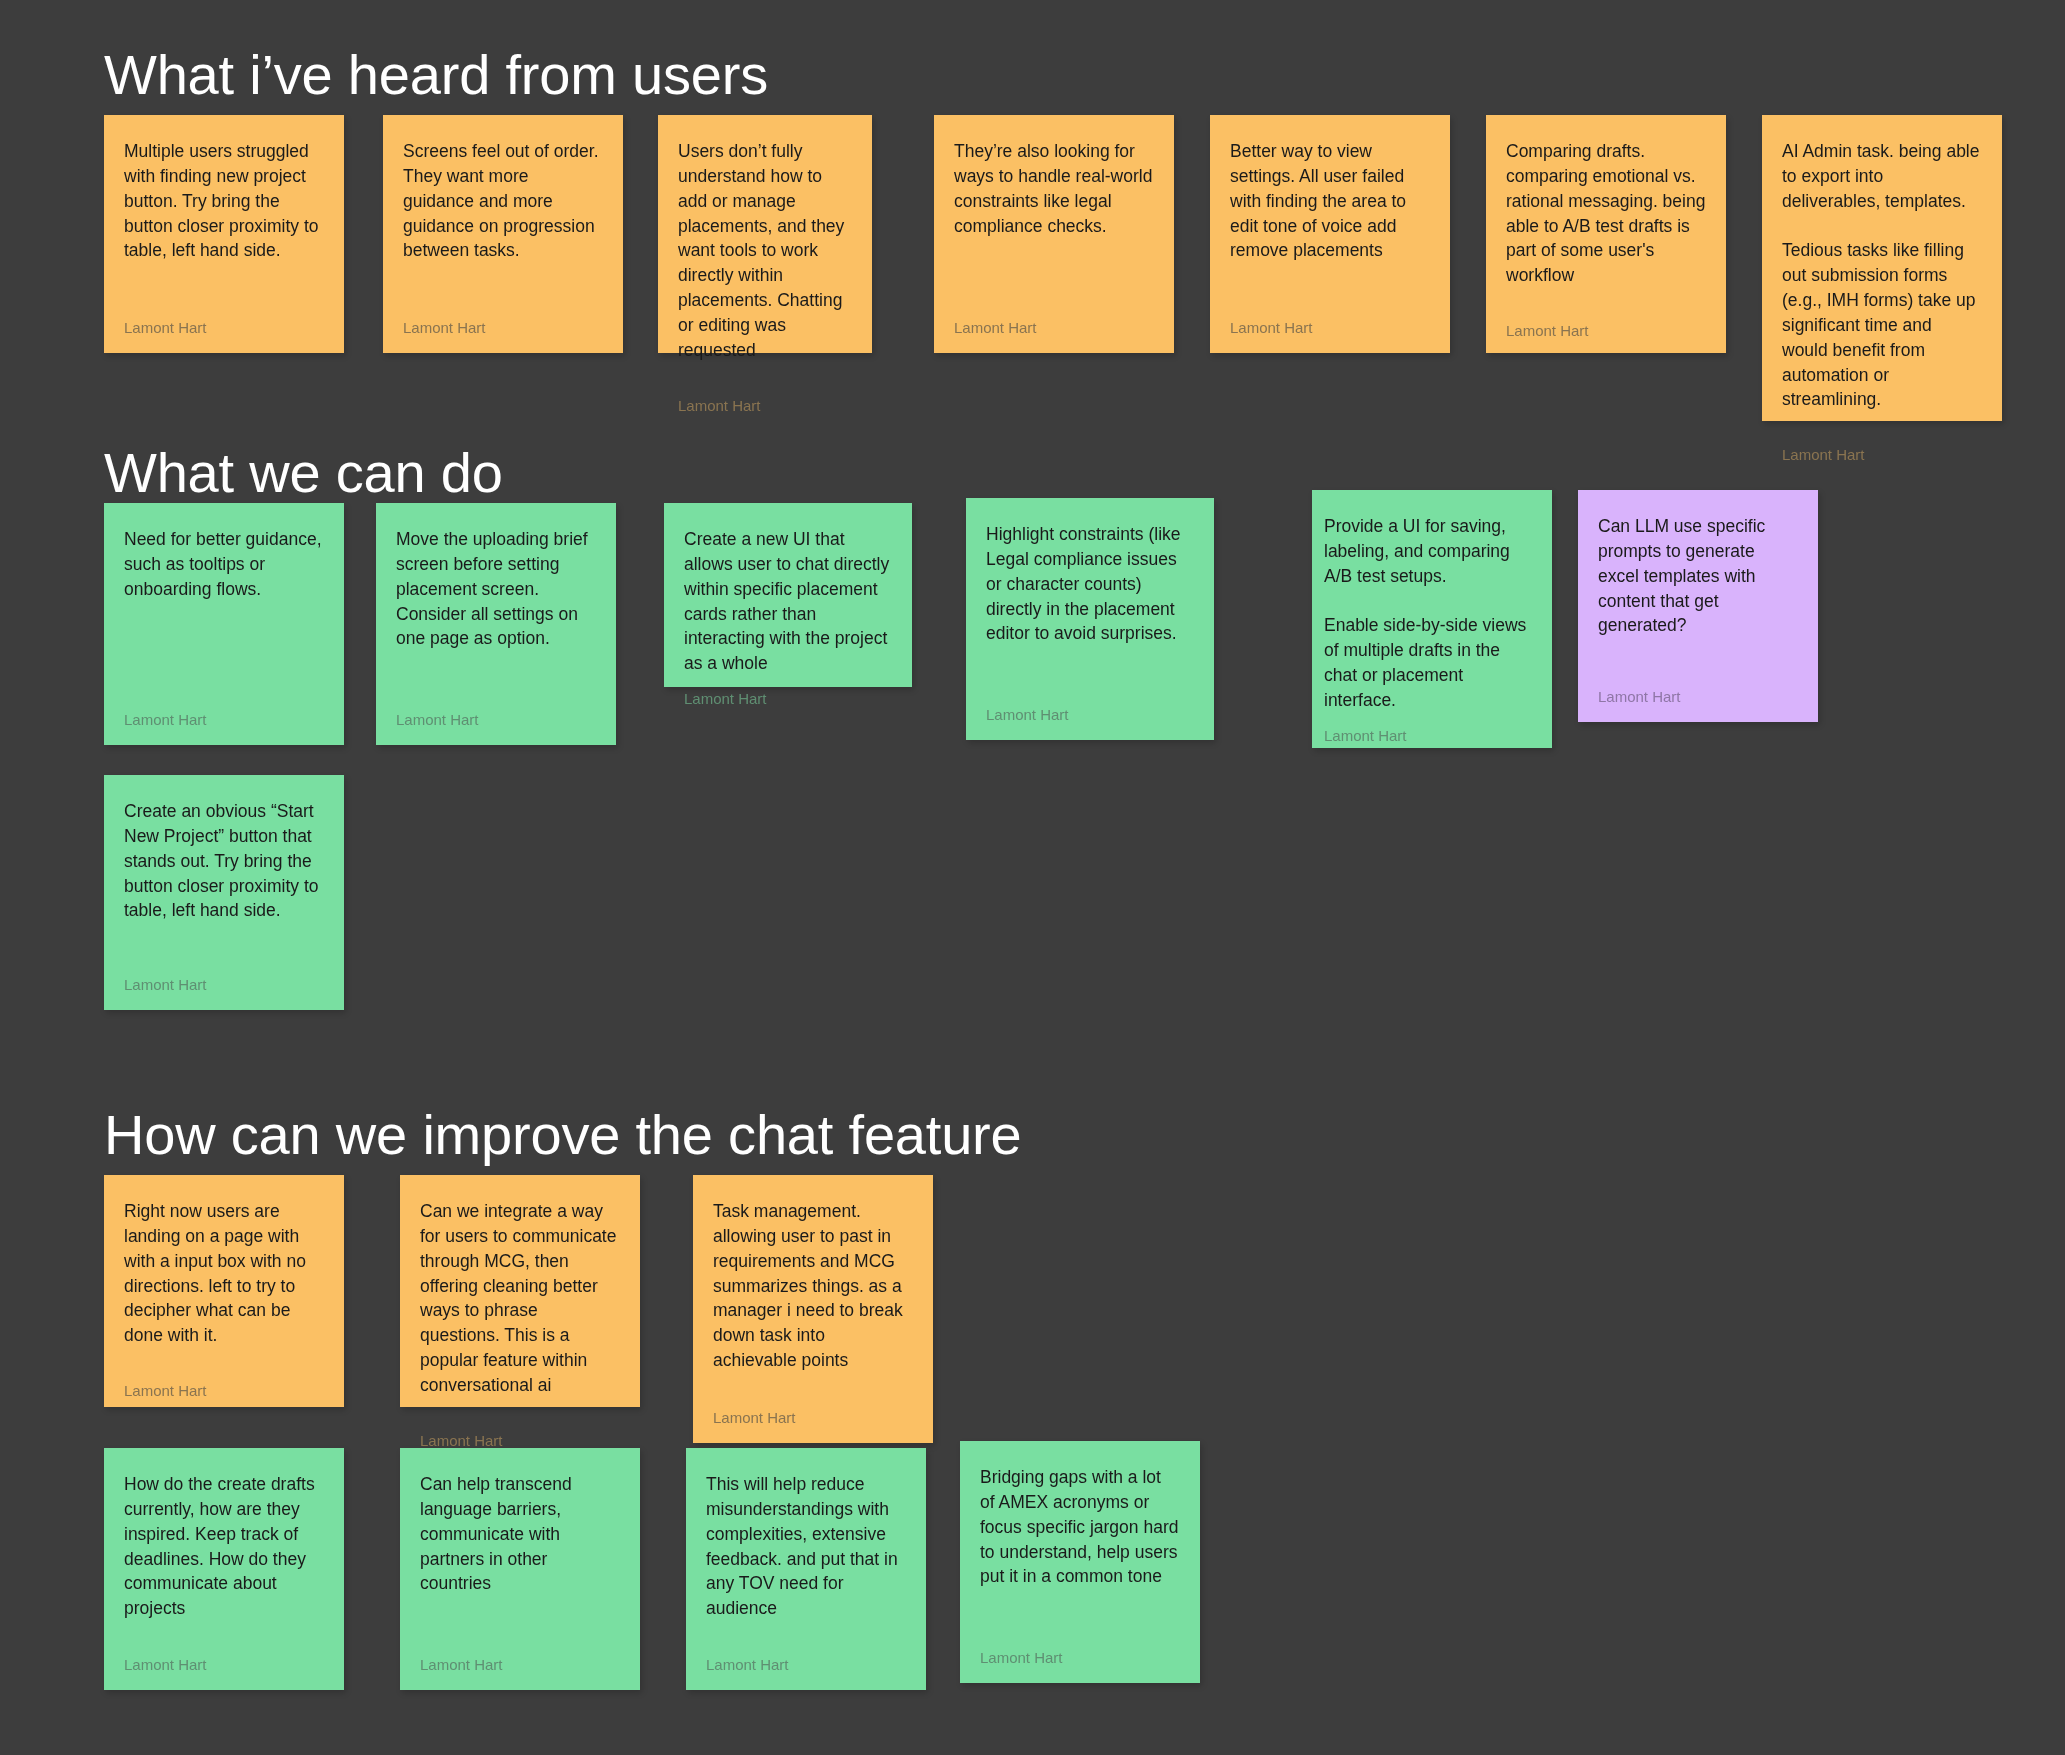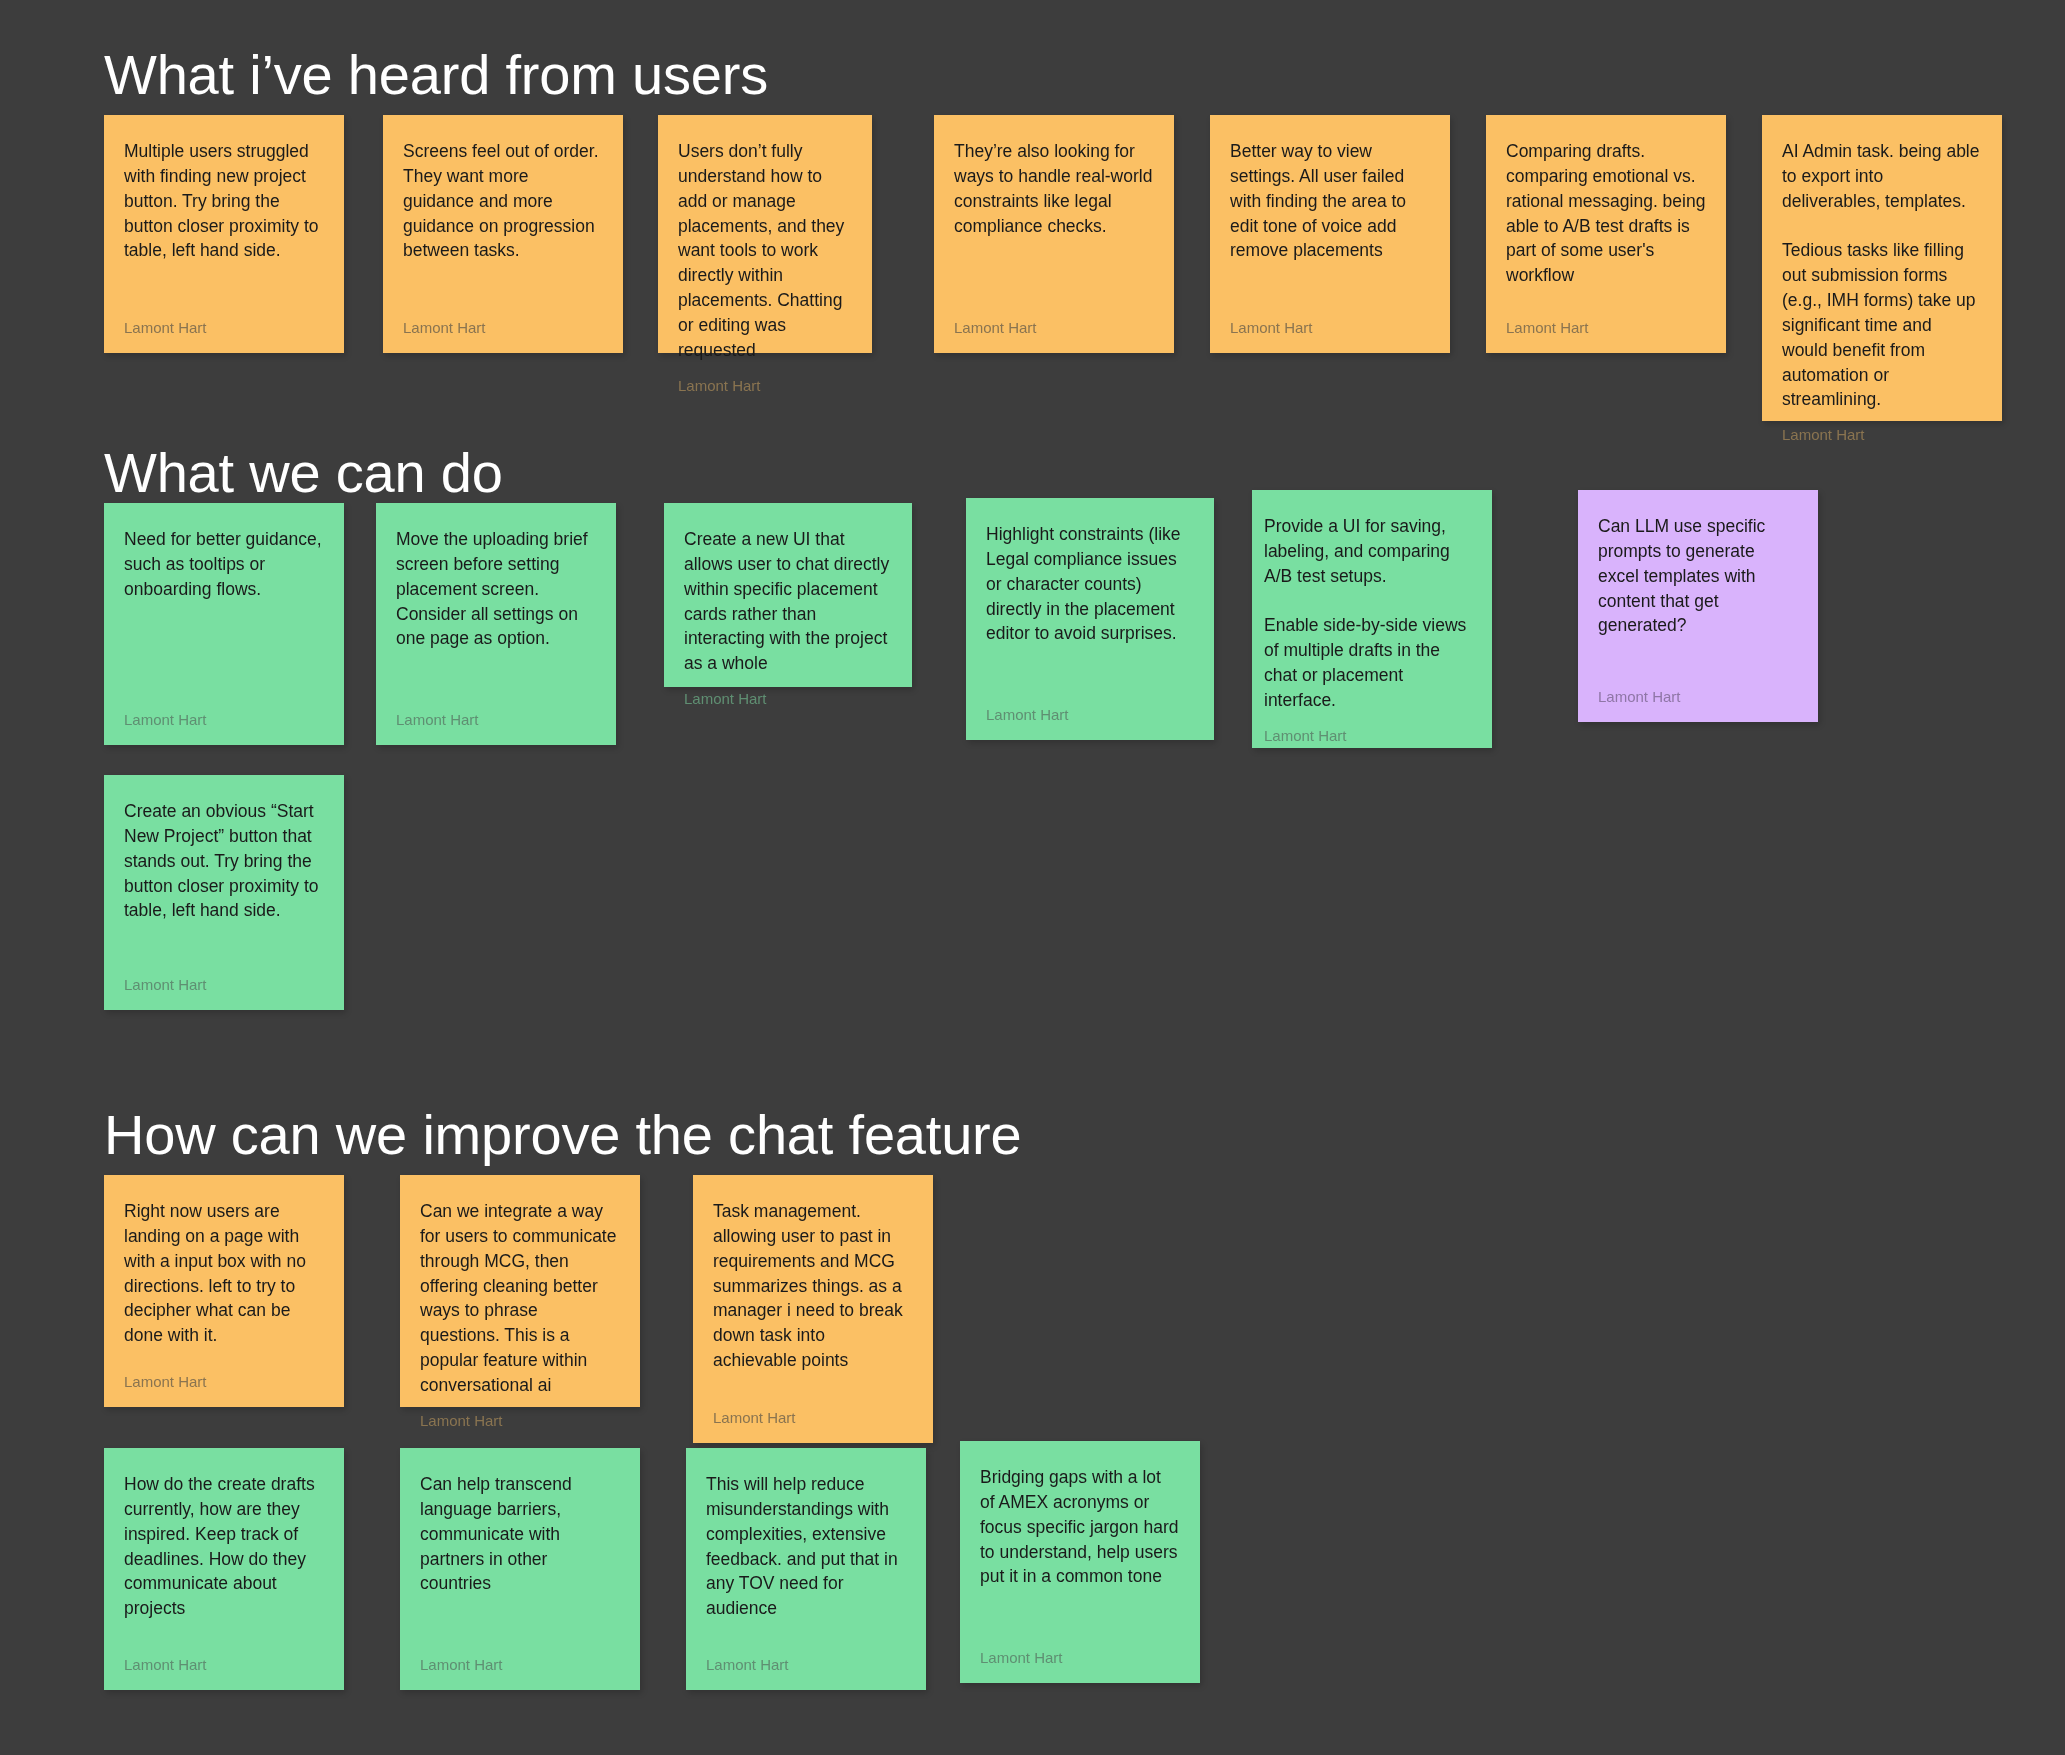--- a/index.html
+++ b/index.html
@@ -42,21 +42,21 @@
     flex: 0 0 auto;
   }
   .note-body b { font-weight: 400; }
   .note-author {
     color: #7a7a6e;
     font-size: 15px;
     line-height: 1.2;
     margin-top: auto;
     padding-top: 14px;
   }
-  .note.orange { background: #fbc064; }
+  .note.orange { background: #fbc064; gap: 20px; }
   .note.orange .note-author { color: #8a7450; }
   .note.green  { background: #79dfa1; }
   .note.green .note-author { color: #5f8f72; }
   .note.purple { background: #d9b3fc; }
   .note.purple .note-author { color: #8f76a6; }
 </style>
 </head>
 <body>
 
 <div class="board">
@@ -115,21 +115,21 @@
   <div class="note green" style="left:664px; top:503px; width:248px; height:184px;">
     <div class="note-body">Create a new UI that allows user to chat directly within specific placement cards rather than interacting with the project as a whole</div>
     <div class="note-author">Lamont Hart</div>
   </div>
 
   <div class="note green" style="left:966px; top:498px; width:248px; height:242px;">
     <div class="note-body">Highlight constraints (like Legal compliance issues or character counts) directly in the placement editor to avoid surprises.</div>
     <div class="note-author">Lamont Hart</div>
   </div>
 
-  <div class="note green" style="left:1252px; top:490px; width:240px; height:258px;padding-left:12px;">
+  <div class="note green" style="left:1312px; top:490px; width:240px; height:258px;padding-left:12px;">
     <div class="note-body">Provide a UI for saving, labeling, and comparing A/B test setups.
 
 Enable side-by-side views of multiple drafts in the chat or placement interface.</div>
     <div class="note-author">Lamont Hart</div>
   </div>
 
   <div class="note purple" style="left:1578px; top:490px; width:240px; height:232px;">
     <div class="note-body">Can LLM use specific prompts to generate excel templates with content that get generated?</div>
     <div class="note-author">Lamont Hart</div>
   </div>

